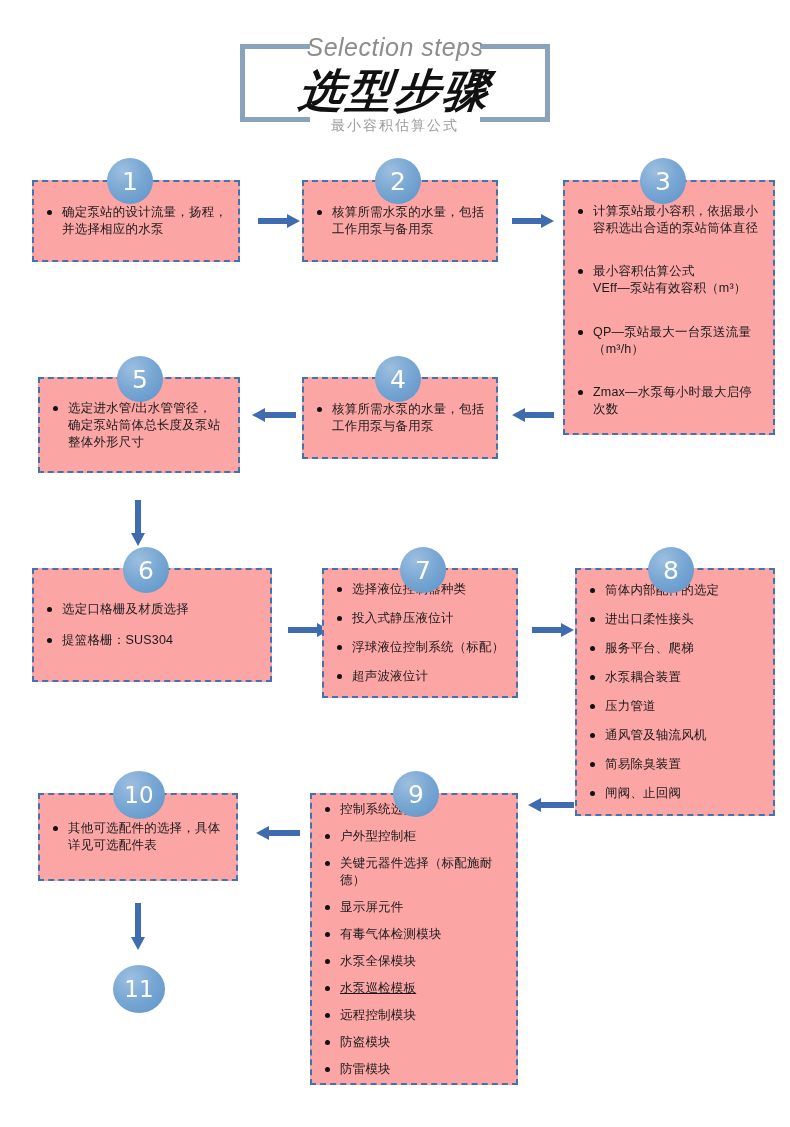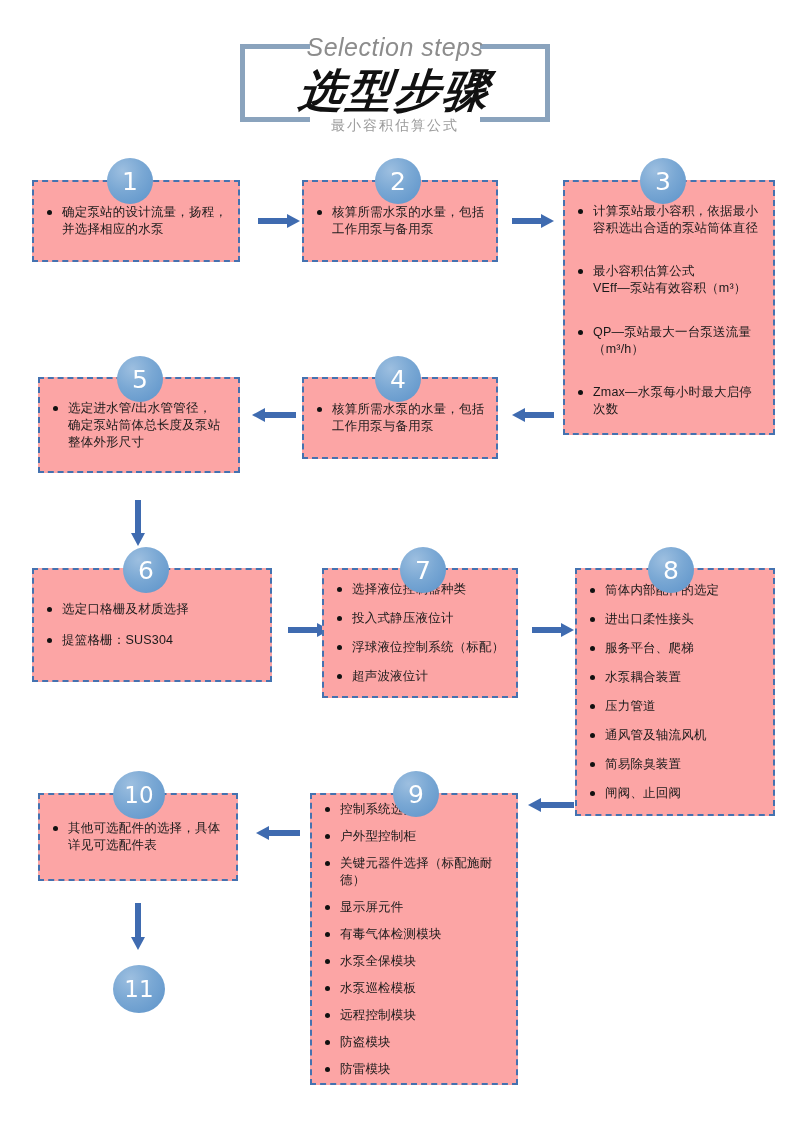--- a/index.html
+++ b/index.html
@@ -305,21 +305,21 @@
       </div>
       <div class="bul" style="margin:5px 0;">
         <span>显示屏元件</span>
       </div>
       <div class="bul" style="margin:5px 0;">
         <span>有毒气体检测模块</span>
       </div>
       <div class="bul" style="margin:5px 0;">
         <span>水泵全保模块</span>
       </div>
-      <div class="bul" style="margin:5px 0;">
+      <div class="bul" style="margin:5px 0;text-decoration:underline;">
         <span>水泵巡检模板</span>
       </div>
       <div class="bul" style="margin:5px 0;">
         <span>远程控制模块</span>
       </div>
       <div class="bul" style="margin:5px 0;">
         <span>防盗模块</span>
       </div>
       <div class="bul" style="margin:5px 0;">
         <span>防雷模块</span>

